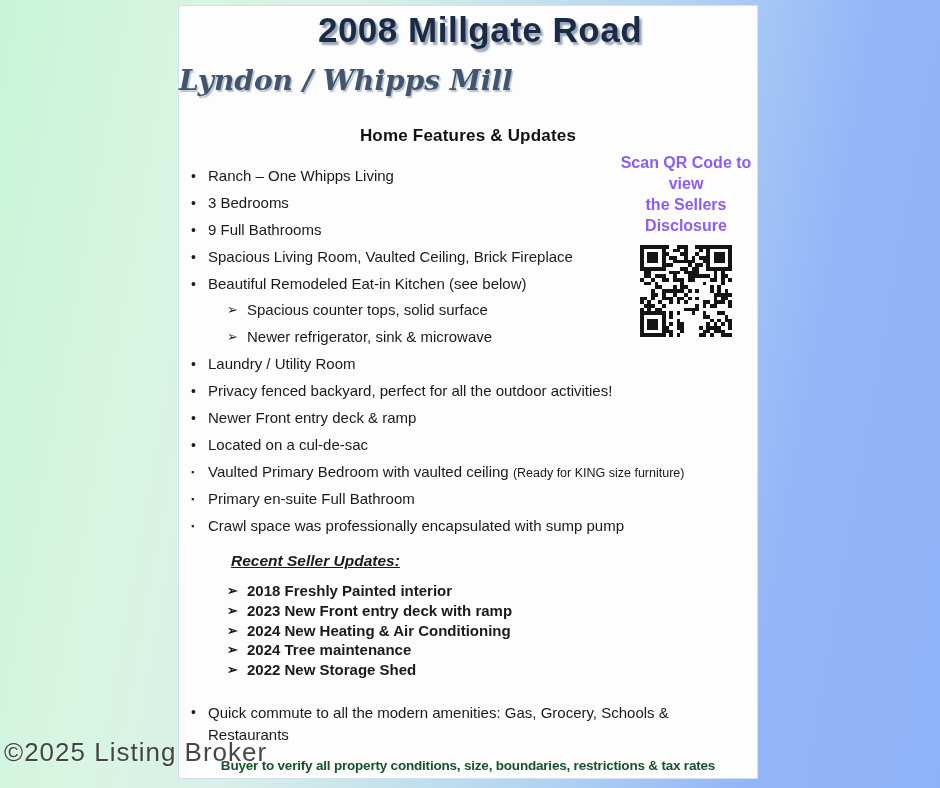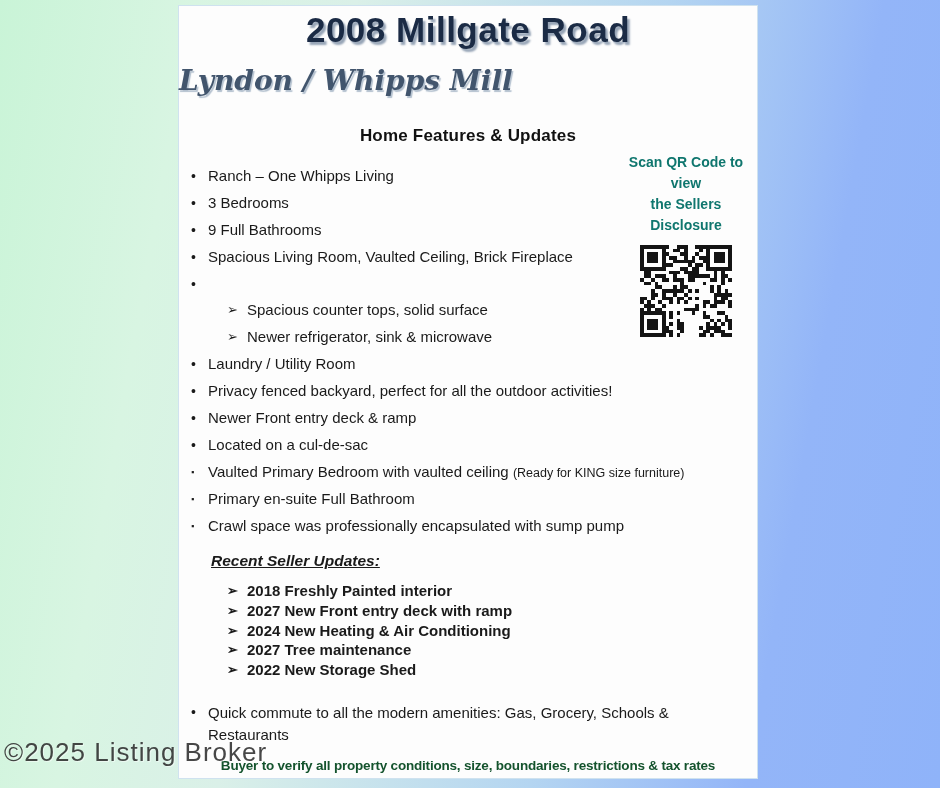--- a/index.html
+++ b/index.html
@@ -6,49 +6,49 @@
   body{
     width:940px;height:788px;position:relative;overflow:hidden;
     font-family:"Liberation Sans",sans-serif;
     background:linear-gradient(100deg,#c9f4d7 0%,#d8f5e2 18%,#daf0e8 33%,#b4d5f1 62%,#93b5f8 82%,#8fb3f9 100%);
   }
   .flyer{
     position:absolute;left:178px;top:5px;width:580px;height:774px;
     background:#fdfdfd;border:1px solid #cfe2ef;box-sizing:border-box;
   }
   .title{
-    position:absolute;top:4px;left:0;width:100%;text-align:center;
+    position:absolute;top:4px;left:12px;width:100%;text-align:center;
     font-size:35px;font-weight:bold;letter-spacing:.5px;color:#1b2b45;
     text-shadow:2.5px 2.5px 2px #96a4b6;
   }
   .subtitle{
     position:absolute;top:58px;left:0;width:100%;text-align:left;
     font-family:"DejaVu Serif","Liberation Serif",serif;font-style:italic;font-weight:bold;
     font-size:28px;color:#42556d;text-shadow:1.5px 1.5px 1px #b4c1cf;
   }
   .section-heading{
     position:absolute;top:120px;left:0;width:100%;text-align:center;
     font-size:17px;font-weight:bold;color:#111;letter-spacing:.2px;
   }
   .qr-block{position:absolute;top:146px;left:436px;width:142px;text-align:center;}
-  .qr-caption{font-size:14px;font-weight:bold;color:#0f766e;line-height:21px;}
+  .qr-caption{font-size:16px;font-weight:bold;color:#8b5cf6;line-height:21px;}
   .qr-code{margin-top:9px;}
   .features{position:absolute;top:157px;left:0;width:100%;}
   .feature-row{
     position:relative;height:26.9px;line-height:26.9px;padding-left:29px;
     font-size:15px;color:#1a1a1a;white-space:nowrap;
   }
   .feature-row .marker{position:absolute;left:12px;font-size:14px;}
   .feature-row.sq .marker{font-size:9px;}
   .feature-row.indent{padding-left:68px;}
   .feature-row.indent .marker{left:48px;font-size:13px;}
   .feature-row .note{font-size:12.5px;}
   .updates{position:absolute;top:546px;left:0;width:100%;}
   .updates-heading{
-    margin-left:32px;font-size:15.5px;font-style:italic;font-weight:bold;
+    margin-left:52px;font-size:15.5px;font-style:italic;font-weight:bold;
     text-decoration:underline;color:#1a1a1a;
   }
   .update-rows{margin-top:11px;}
   .update-row{
     position:relative;height:19.8px;line-height:19.8px;padding-left:68px;
     font-size:15px;font-weight:bold;color:#1a1a1a;white-space:nowrap;
   }
   .update-row .marker{position:absolute;left:48px;font-size:13px;}
   .closing{position:absolute;top:696px;left:0;width:545px;}
   .closing .feature-row{height:auto;line-height:21.5px;white-space:normal;}
@@ -377,39 +377,39 @@
         <rect x="23" y="24" width="1" height="1"></rect>
         <rect x="24" y="24" width="1" height="1"></rect>
       </svg>
   </div>
 
   <div class="features">
     <div class="feature-row"><span class="marker">•</span><span>Ranch – One Whipps Living</span></div>
     <div class="feature-row"><span class="marker">•</span><span>3 Bedrooms</span></div>
     <div class="feature-row"><span class="marker">•</span><span>9 Full Bathrooms</span></div>
     <div class="feature-row"><span class="marker">•</span><span>Spacious Living Room, Vaulted Ceiling, Brick Fireplace</span></div>
-    <div class="feature-row"><span class="marker">•</span></div>
+    <div class="feature-row"><span class="marker">•</span><span>Beautiful Remodeled Eat-in Kitchen (see below)</span></div>
     <div class="feature-row indent"><span class="marker">➢</span><span>Spacious counter tops, solid surface</span></div>
     <div class="feature-row indent"><span class="marker">➢</span><span>Newer refrigerator, sink &amp; microwave</span></div>
     <div class="feature-row"><span class="marker">•</span><span>Laundry / Utility Room</span></div>
     <div class="feature-row"><span class="marker">•</span><span>Privacy fenced backyard, perfect for all the outdoor activities!</span></div>
     <div class="feature-row"><span class="marker">•</span><span>Newer Front entry deck &amp; ramp</span></div>
     <div class="feature-row"><span class="marker">•</span><span>Located on a cul-de-sac</span></div>
     <div class="feature-row sq"><span class="marker">▪</span><span>Vaulted Primary Bedroom with vaulted ceiling </span><span class="note">(Ready for KING size furniture)</span></div>
     <div class="feature-row sq"><span class="marker">▪</span><span>Primary en-suite Full Bathroom</span></div>
     <div class="feature-row sq"><span class="marker">▪</span><span>Crawl space was professionally encapsulated with sump pump</span></div>
   </div>
 
   <div class="updates">
     <span class="updates-heading">Recent Seller Updates:</span>
     <div class="update-rows">
       <div class="update-row"><span class="marker">➢</span><span>2018 Freshly Painted interior</span></div>
-      <div class="update-row"><span class="marker">➢</span><span>2027 New Front entry deck with ramp</span></div>
+      <div class="update-row"><span class="marker">➢</span><span>2023 New Front entry deck with ramp</span></div>
       <div class="update-row"><span class="marker">➢</span><span>2024 New Heating &amp; Air Conditioning</span></div>
-      <div class="update-row"><span class="marker">➢</span><span>2027 Tree maintenance</span></div>
+      <div class="update-row"><span class="marker">➢</span><span>2024 Tree maintenance</span></div>
       <div class="update-row"><span class="marker">➢</span><span>2022 New Storage Shed</span></div>
     </div>
   </div>
 
   <div class="closing">
     <div class="feature-row"><span class="marker">•</span><span>Quick commute to all the modern amenities: Gas, Grocery, Schools &amp; Restaurants</span></div>
   </div>
 
   <div class="disclaimer">Buyer to verify all property conditions, size, boundaries, restrictions &amp; tax rates</div>
 </div>

